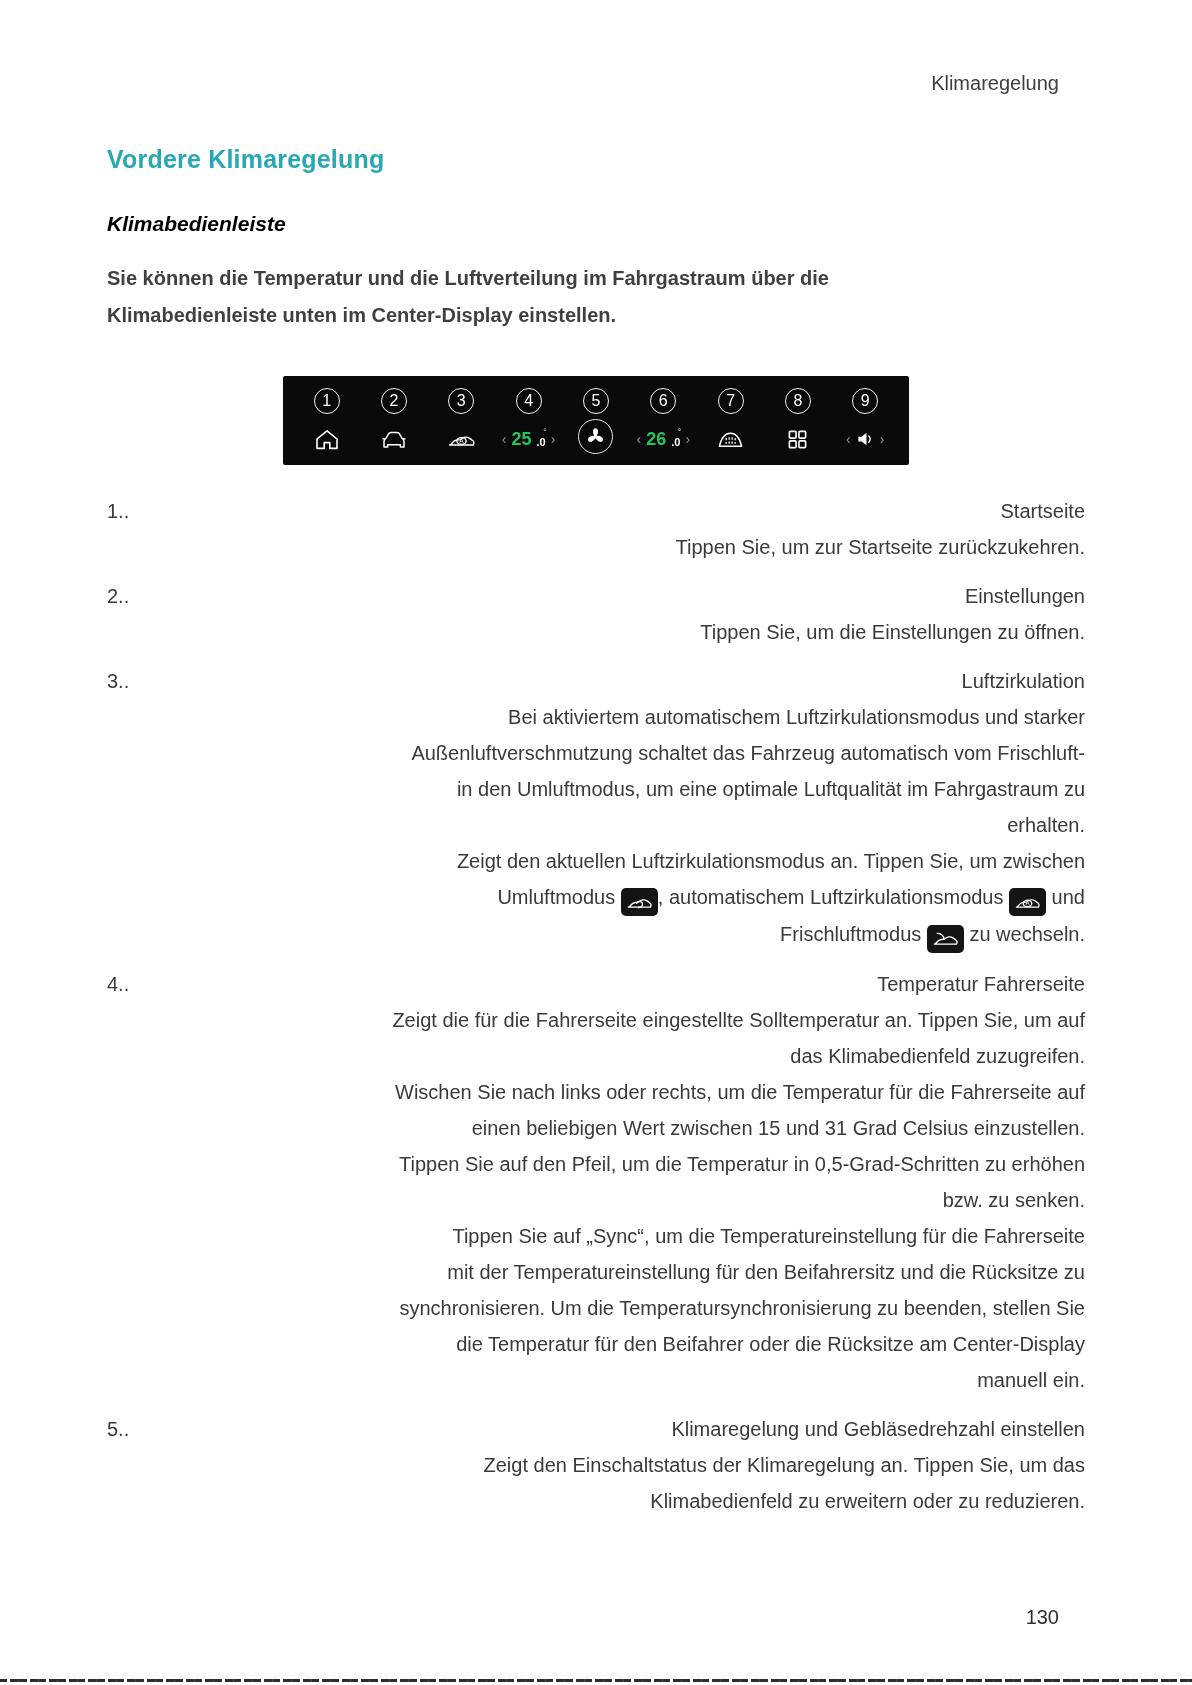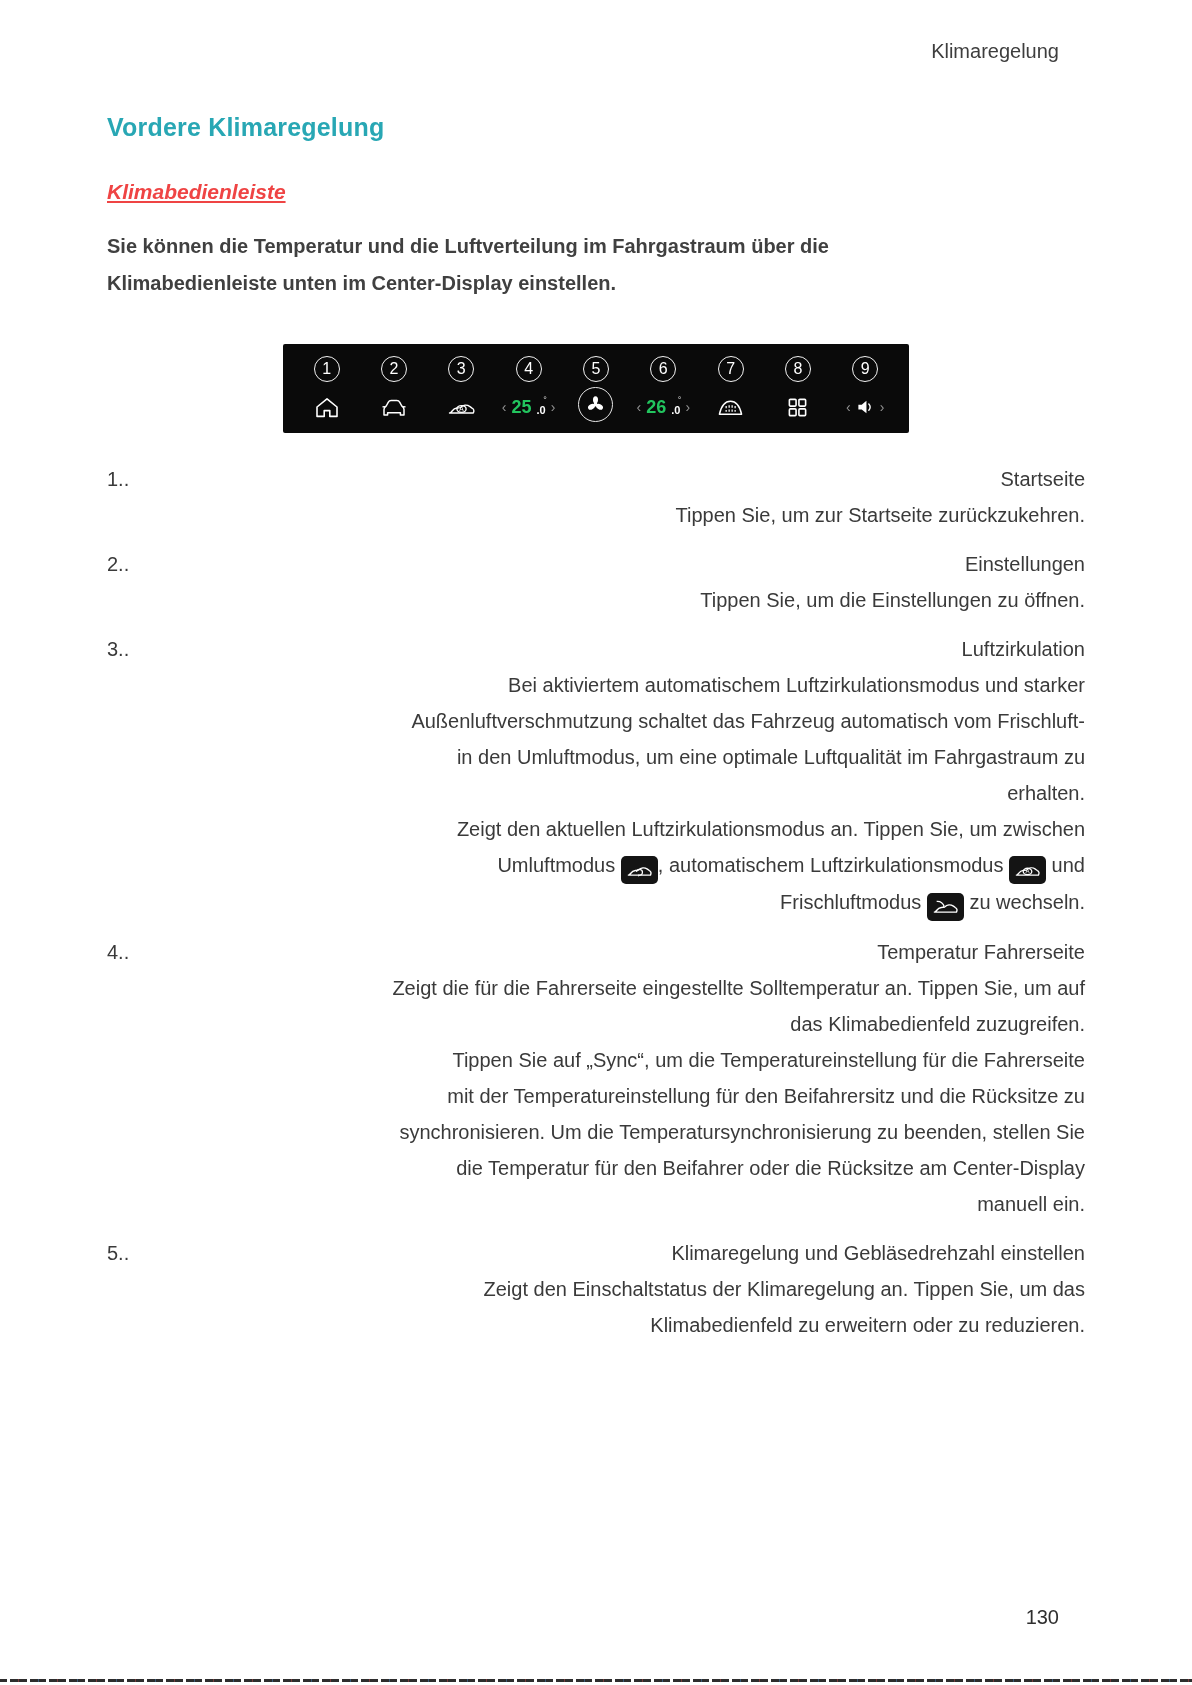--- a/index.html
+++ b/index.html
@@ -4,42 +4,41 @@
 <style>
   html,body{margin:0;padding:0;background:#ffffff;}
   .page{
     position:relative;
     width:1192px;height:1685px;
     background:#ffffff;
     font-family:"Liberation Sans",sans-serif;
     color:#3a3a3a;
     overflow:hidden;
   }
-  .content{padding:0 107px;}
+  .content{padding:0 107px;margin-top:32px;}
   .running-header{
     padding-top:40px;
     text-align:right;
     padding-right:26px;
     font-size:20px;
     color:#3e3e3e;
   }
   h1.page-title{
     margin:50px 0 0 0;
     font-size:25px;
     font-weight:bold;
     color:#28a7b4;
     letter-spacing:.2px;
   }
   h2.section-heading{
     margin:38px 0 0 0;
     font-size:21px;
     font-weight:bold;
     font-style:italic;
-    color:#ef4444;
-    text-decoration:underline;
+    color:#000000;
   }
   .intro{
     margin:24px 0 0 0;
     font-size:20px;
     line-height:1.85;
     white-space:pre-line;
     color:#404040;
     font-weight:bold;
   }
   
@@ -272,20 +271,24 @@
                 </svg></span><span> zu wechseln.</span></p>
         </div>
       </li>
 
       <li>
         <span class="list-marker">4..</span>
         <div class="item-body">
           <div class="item-title">Temperatur Fahrerseite</div>
           <p class="para">Zeigt die für die Fahrerseite eingestellte Solltemperatur an. Tippen Sie, um auf
 das Klimabedienfeld zuzugreifen.</p>
+          <p class="para">Wischen Sie nach links oder rechts, um die Temperatur für die Fahrerseite auf
+einen beliebigen Wert zwischen 15 und 31 Grad Celsius einzustellen.</p>
+          <p class="para">Tippen Sie auf den Pfeil, um die Temperatur in 0,5-Grad-Schritten zu erhöhen
+bzw. zu senken.</p>
           <p class="para">Tippen Sie auf „Sync“, um die Temperatureinstellung für die Fahrerseite
 mit der Temperatureinstellung für den Beifahrersitz und die Rücksitze zu
 synchronisieren. Um die Temperatursynchronisierung zu beenden, stellen Sie
 die Temperatur für den Beifahrer oder die Rücksitze am Center-Display
 manuell ein.</p>
         </div>
       </li>
 
       <li>
         <span class="list-marker">5..</span>

